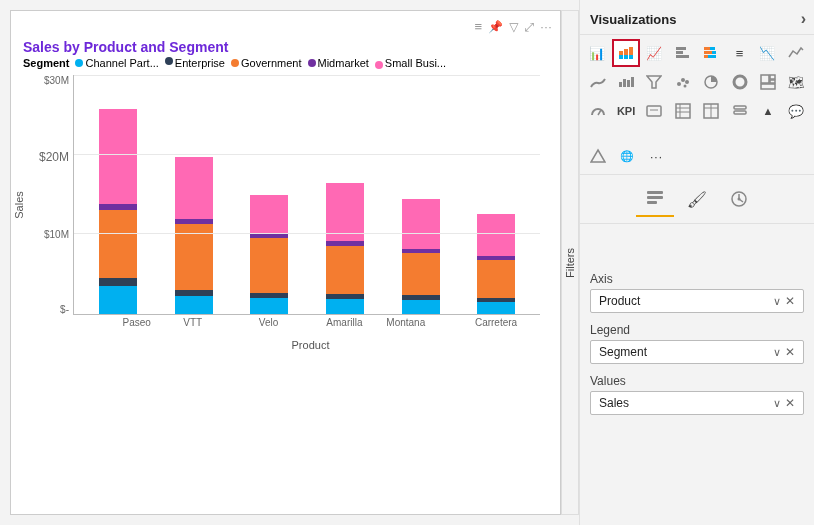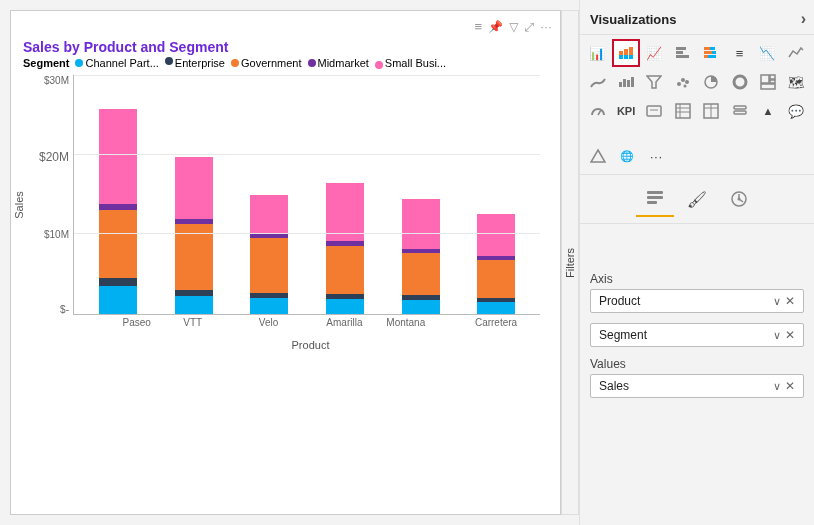--- a/index.html
+++ b/index.html
@@ -336,20 +336,21 @@
         <div style="display:flex;align-items:center;justify-content:space-between;background:white;border:1px solid #bbb;border-radius:2px;padding:4px 8px;">
           <span style="font-size:12px;color:#222;">Product</span>
           <div style="display:flex;align-items:center;gap:4px;">
             <span style="font-size:11px;color:#666;cursor:pointer;">∨</span>
             <span style="font-size:12px;color:#666;cursor:pointer;">✕</span>
           </div>
         </div>
       </div>
 
       <div style="margin-bottom:10px;">
+        <div style="font-size:12px;color:#444;margin-bottom:3px;font-weight:400;">Legend</div>
         <div style="display:flex;align-items:center;justify-content:space-between;background:white;border:1px solid #bbb;border-radius:2px;padding:4px 8px;">
           <span style="font-size:12px;color:#222;">Segment</span>
           <div style="display:flex;align-items:center;gap:4px;">
             <span style="font-size:11px;color:#666;cursor:pointer;">∨</span>
             <span style="font-size:12px;color:#666;cursor:pointer;">✕</span>
           </div>
         </div>
       </div>
 
       <div style="margin-bottom:10px;">

